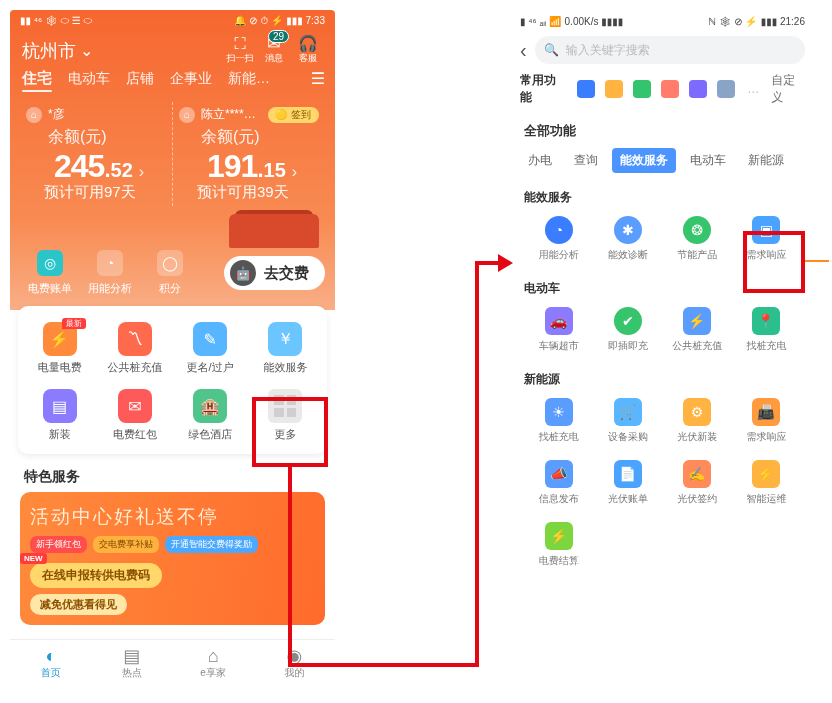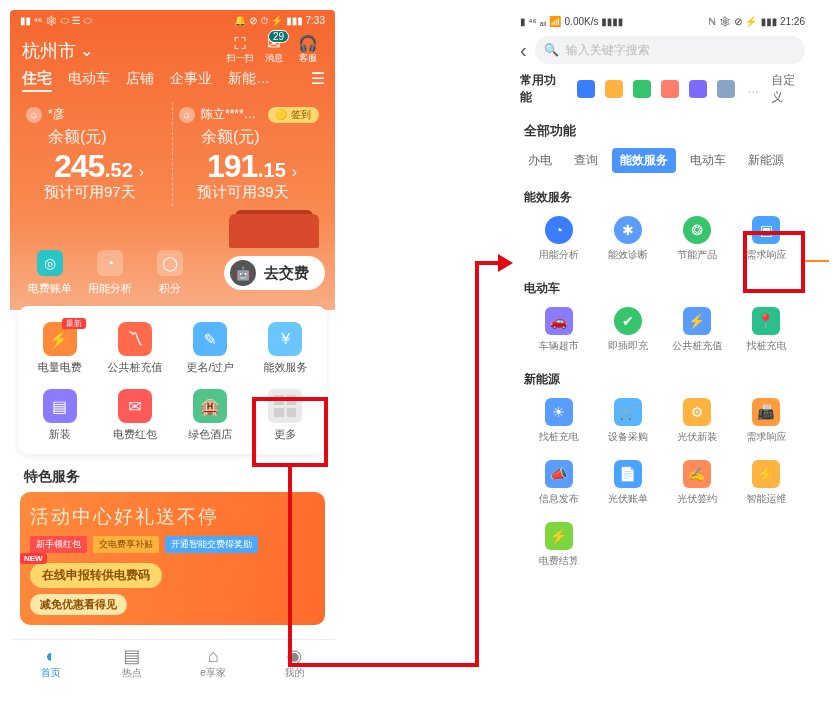--- a/index.html
+++ b/index.html
@@ -72,21 +72,21 @@
             display:grid;grid-template-columns:1fr 1fr;grid-template-rows:1fr 1fr;
             gap:3px;padding:6px;border-radius:6px}
   .moreIcon span{background:#cfcfcf}
   .sectTitle{font-size:14px;font-weight:700;margin:14px 0 6px 14px;color:#333}
   .banner{position:relative;margin:0 10px;border-radius:10px;overflow:hidden;
           background:linear-gradient(100deg,#ff8a3c,#ff6b2c);padding:12px 10px 10px;color:#fff}
   .bTitle{font-size:19px;font-weight:400;letter-spacing:2px;
           background:linear-gradient(180deg,#fff,#ffe0b0);-webkit-background-clip:text;
           -webkit-text-fill-color:transparent}
   .bTags{display:flex;gap:6px;margin-top:6px}
-  .bTag{font-size:9px;padding:2px 6px;border-radius:2px;color:#fff}
+  .bTag{font-size:9px;padding:2px 6px;border-radius:7px;color:#fff}
   .bTag.r{background:#ff4d4d}.bTag.o{background:#ffb23d;color:#7a4a00}.bTag.b{background:#4aa8ff}
   .bBtn{margin-top:10px;display:inline-block;background:#ffd76b;border-radius:16px;
         padding:4px 12px;font-size:12px;color:#8a5000;font-weight:600;position:relative}
   .bBtn::before{content:attr(data-new);position:absolute;top:-10px;left:-10px;
          background:#ff3b3b;font-size:8px;color:#fff;padding:1px 4px;border-radius:3px}
   .bSub{margin-top:6px;display:inline-block;background:#ffe7a8;border-radius:14px;
         padding:3px 10px;font-size:11px;color:#8a5000;font-weight:600}
   .bottomNav{position:absolute;left:0;right:0;bottom:0;height:54px;background:#fff;
              display:flex;border-top:1px solid #eee}
   .navItem{flex:1;text-align:center;font-size:10px;color:#888;padding-top:6px}

